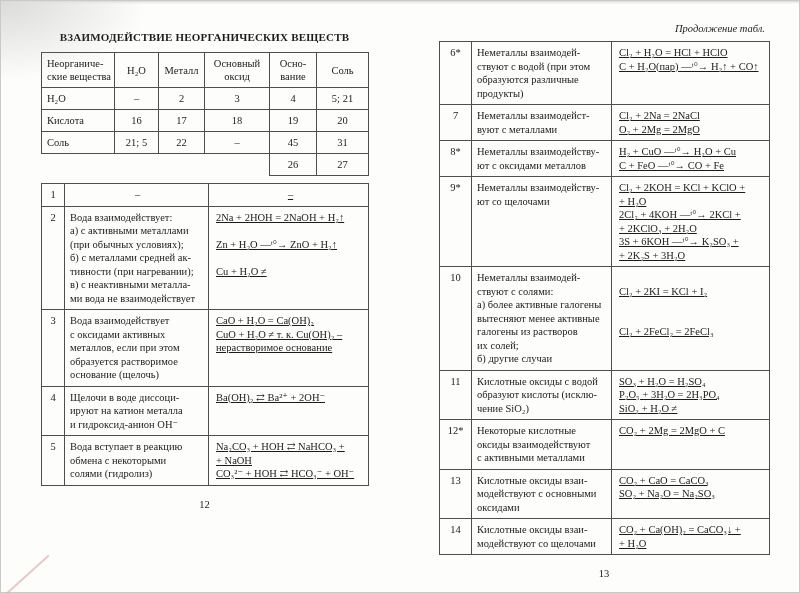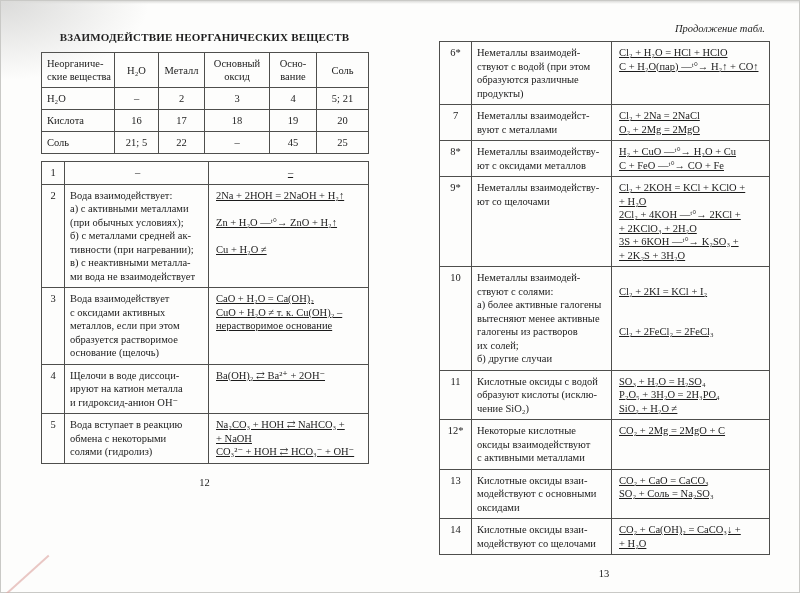--- a/index.html
+++ b/index.html
@@ -102,21 +102,26 @@
         <td>18</td>
         <td>19</td>
         <td>20</td>
       </tr>
       <tr>
         <td class="lab">Соль</td>
         <td>21; 5</td>
         <td>22</td>
         <td>–</td>
         <td>45</td>
-        <td>25</td>
+        <td>31</td>
+      </tr>
+      <tr>
+        <td class="nb" colspan="4"></td>
+        <td>26</td>
+        <td>27</td>
       </tr>
     </tbody>
       </table>
 
     <table class="detail detail-l">
       <colgroup>
           <col style="width:23px">
           <col style="width:144px">
           <col style="width:160px">
         </colgroup>
@@ -248,21 +253,21 @@
 оксиды взаимодействуют
 с активными металлами</td>
         <td class="eq">CO₂ + 2Mg = 2MgO + C</td>
       </tr>
       <tr>
         <td class="num">13</td>
         <td class="desc">Кислотные оксиды взаи-
 модействуют с основными
 оксидами</td>
         <td class="eq">CO₂ + CaO = CaCO₃
-SO₂ + Соль = Na₂SO₃</td>
+SO₂ + Na₂O = Na₂SO₃</td>
       </tr>
       <tr>
         <td class="num">14</td>
         <td class="desc">Кислотные оксиды взаи-
 модействуют со щелочами</td>
         <td class="eq">CO₂ + Ca(OH)₂ = CaCO₃↓ +
 + H₂O</td>
       </tr>
     </tbody>
       </table>

